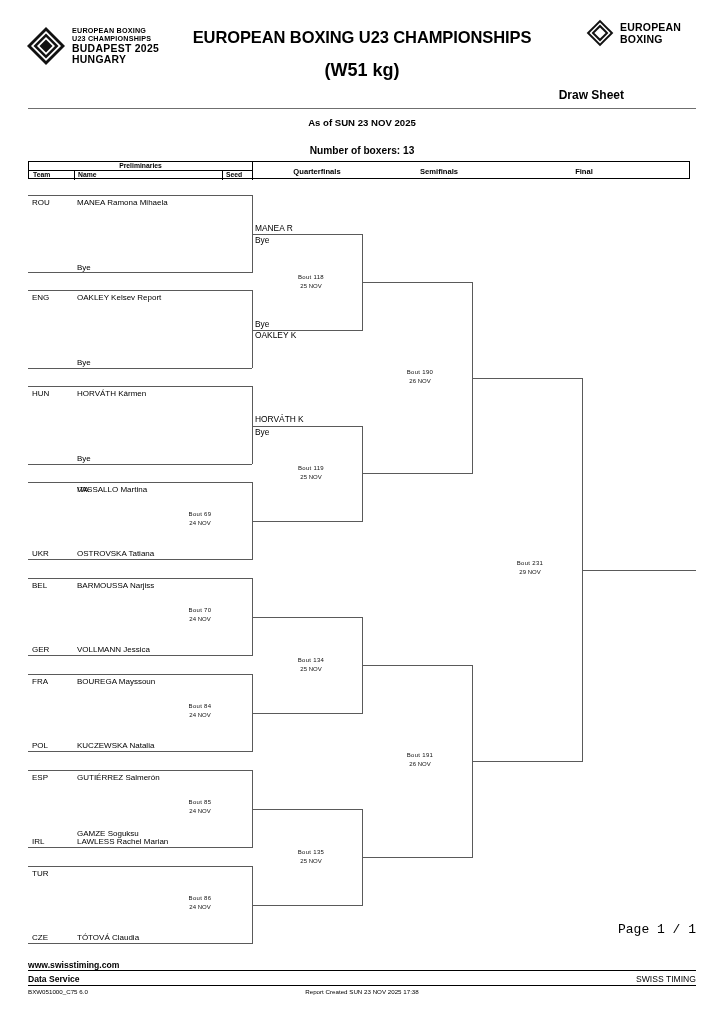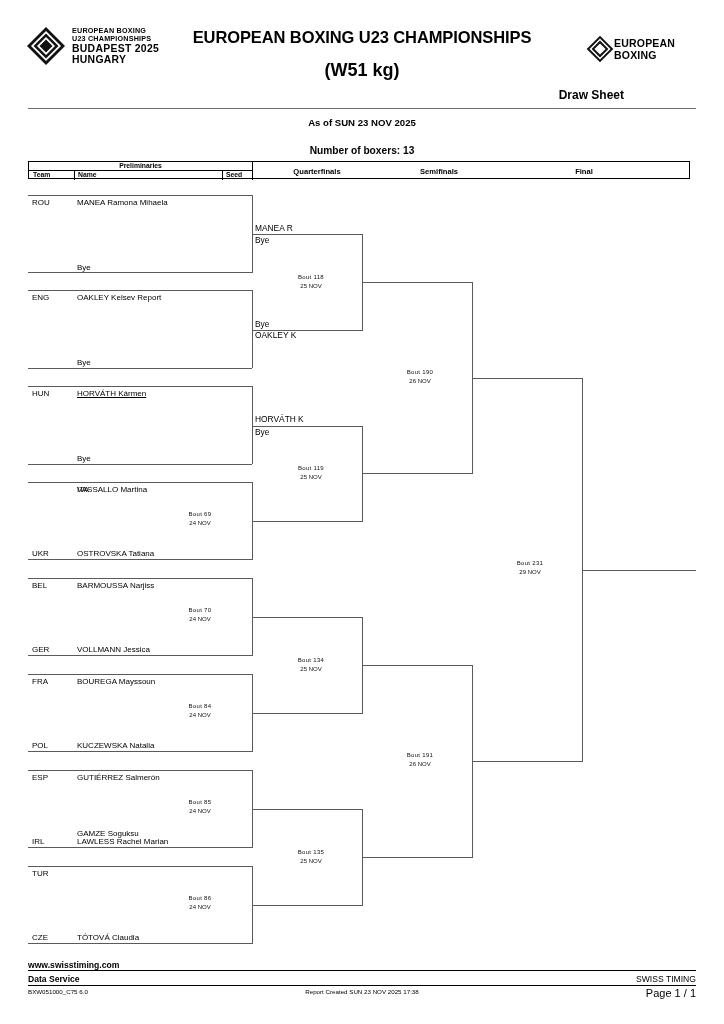--- a/index.html
+++ b/index.html
@@ -5,21 +5,21 @@
   html,body{margin:0;padding:0;background:#fff;}
   body{
     width:724px;height:1024px;position:relative;overflow:hidden;
     font-family:"Liberation Sans","DejaVu Sans",sans-serif;
     color:#000;-webkit-font-smoothing:antialiased;
   }
   .abs{position:absolute;}
 
   
   #logo-left{left:26px;top:24px;width:154px;height:44px;display:flex;align-items:center;gap:6px;}
-  #logo-right{left:586px;top:34px;width:112px;height:30px;display:flex;align-items:center;}
+  #logo-right{left:586px;top:18px;width:112px;height:30px;display:flex;align-items:center;gap:6px;}
   .logo-mark{flex:0 0 auto;}
   .logo-text{font-weight:bold;line-height:1.06;letter-spacing:.2px;}
   #logo-left .logo-text{font-size:7.2px;}
   #logo-left .logo-text .big{font-size:10.4px;letter-spacing:.3px;}
   #logo-right .logo-text{font-size:10.5px;line-height:1.15;letter-spacing:.2px;}
 
   #main-title{left:0;top:28px;width:724px;text-align:center;font-size:16.5px;font-weight:bold;letter-spacing:-.1px;}
   #weight-class{left:0;top:60px;width:724px;text-align:center;font-size:18px;font-weight:bold;}
   #doc-subtitle{left:0;top:88px;width:624px;text-align:right;font-size:12px;font-weight:bold;}
   #rule-under-title{left:28px;top:108px;width:668px;height:1px;background:#6f6f6f;}
@@ -42,21 +42,21 @@
   .bname{position:absolute;font-size:8px;line-height:9px;white-space:nowrap;}
   .bye{position:absolute;font-size:8px;line-height:9px;white-space:nowrap;}
   .qname{position:absolute;font-size:8.4px;line-height:9px;white-space:nowrap;}
   .bout{position:absolute;text-align:center;font-size:6px;line-height:8.5px;white-space:nowrap;color:#111;}
   .bout .bno{letter-spacing:.3px;}
 
   
   #foot-rule1{left:28px;top:970px;width:668px;height:1px;background:#000;}
   #foot-rule2{left:28px;top:985px;width:668px;height:1px;background:#000;}
   #swisstiming-url{left:28px;top:960px;font-size:8.6px;font-weight:bold;}
-  #page-num{left:0;top:987px;width:696px;text-align:right;font-size:11px;}
+  #page-num{left:0;top:922px;width:696px;text-align:right;font-size:13px;font-family:Liberation Mono, monospace;}
   #data-service{left:28px;top:974px;font-size:8.6px;font-weight:bold;}
   #swiss-timing{left:0;top:974px;width:696px;text-align:right;font-size:8.6px;font-weight:normal;}
   #report-code{left:28px;top:988px;font-size:6.2px;}
   #report-created{left:0;top:988px;width:724px;text-align:center;font-size:6.2px;}
 </style>
 </head>
 <body>
 
 <div class="abs" id="logo-left">
   <svg class="logo-mark" width="40" height="40" viewBox="0 0 40 40">
@@ -137,21 +137,21 @@
 <div class="hl" style="left:28px;top:368px;width:224px;"></div>
 <div class="vl" style="left:252px;top:290px;height:78px;"></div>
 <div class="team" style="left:32px;top:293px;">ENG</div>
 <div class="bname" style="left:77px;top:293px;">OAKLEY Kelsev Report</div>
 <div class="bye" style="left:77px;top:358px;">Bye</div>
 
 <div class="hl" style="left:28px;top:386px;width:224px;"></div>
 <div class="hl" style="left:28px;top:464px;width:224px;"></div>
 <div class="vl" style="left:252px;top:386px;height:78px;"></div>
 <div class="team" style="left:32px;top:389px;">HUN</div>
-<div class="bname" style="left:77px;top:389px;text-decoration:underline;">HORVÁTH Kármen</div>
+<div class="bname" style="left:77px;top:389px;">HORVÁTH Kármen</div>
 <div class="bye" style="left:77px;top:454px;">Bye</div>
 
 <div class="hl" style="left:28px;top:482px;width:224px;"></div>
 <div class="hl" style="left:28px;top:559px;width:224px;"></div>
 <div class="vl" style="left:252px;top:482px;height:78px;"></div>
 <div class="team" style="left:32px;top:485px;padding-left:45px;">ITA</div>
 <div class="bname" style="left:77px;top:485px;">VASSALLO Martina</div>
 <div class="team" style="left:32px;top:549px;">UKR</div>
 <div class="bname" style="left:77px;top:549px;">OSTROVSKA Tatiana</div>
 <div class="bout" style="left:172px;top:510px;width:56px;">

